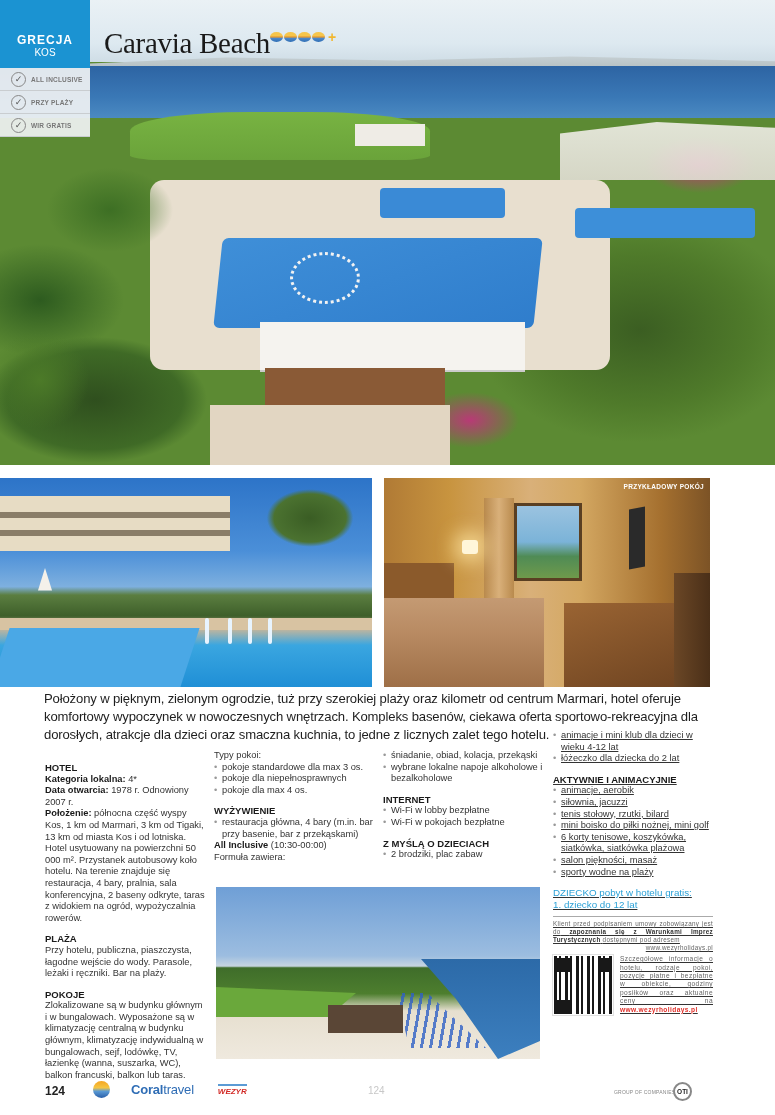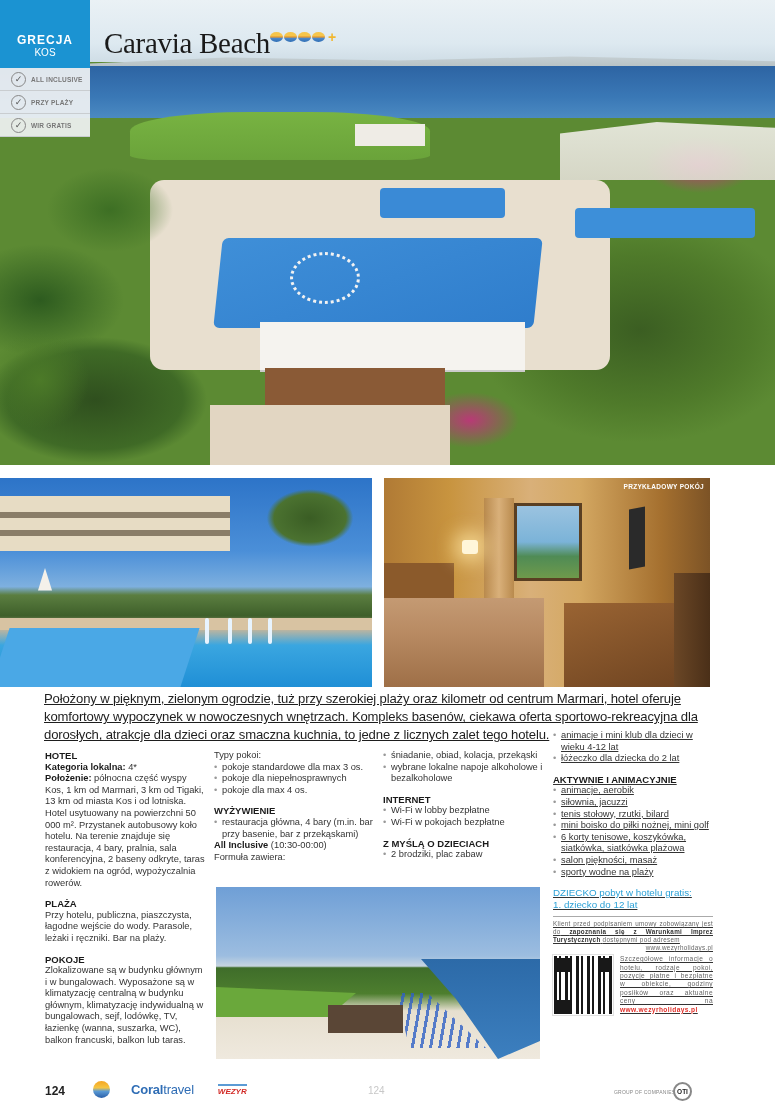--- a/index.html
+++ b/index.html
@@ -84,30 +84,30 @@
     .photo-room .curtain { position: absolute; left: 100px; top: 20px; width: 30px; height: 110px; background: linear-gradient(90deg, #b98a4d, #d9b07a, #b98a4d); }
     .photo-room .bed { position: absolute; left: 0; top: 120px; width: 160px; height: 89px; background: linear-gradient(180deg, #c49a73 0%, #b88a62 40%, #9e6f47 100%); }
     .photo-room .headboard { position: absolute; left: 0; top: 85px; width: 70px; height: 40px; background: #8b5a2b; }
     .photo-room .lamp { position: absolute; left: 78px; top: 62px; width: 16px; height: 14px; background: #fff6d9; box-shadow: 0 0 18px 8px rgba(255,230,160,.7); border-radius: 3px; }
     .photo-room .desk { position: absolute; left: 180px; top: 125px; width: 140px; height: 84px; background: linear-gradient(160deg, #9a6433, #6c4220); }
     .photo-room .tv { position: absolute; left: 245px; top: 30px; width: 16px; height: 60px; background: #2a2a2a; transform: skewY(-10deg); }
     .photo-room .cabinet { position: absolute; left: 290px; top: 95px; width: 36px; height: 114px; background: linear-gradient(90deg, #6b4726, #4a2f18); }
     .room-caption { position: absolute; right: 6px; top: 5px; font-size: 6.5px; font-weight: bold; color: #fff; letter-spacing: .3px; }
 
     
-    .intro { position: absolute; left: 44px; top: 690px; width: 680px; font-size: 13.1px; line-height: 18.2px; color: #1e1e1e; letter-spacing: -.15px; text-decoration: underline; }
+    .intro { position: absolute; left: 44px; top: 690px; width: 680px; font-size: 13.1px; line-height: 18.2px; color: #1e1e1e; letter-spacing: -.15px; }
 
     
     .col { position: absolute; font-size: 9.3px; line-height: 11.6px; color: #333; }
     .col1 { left: 45px; top: 750px; width: 162px; }
     .col2 { left: 214px; top: 750px; width: 160px; }
     .col3 { left: 383px; top: 750px; width: 160px; }
     .col4 { left: 553px; top: 730px; width: 160px; text-decoration: underline; }
     .sec-head { font-weight: bold; color: #1a1a1a; font-size: 9.5px; margin-top: 9px; }
-    .sec-head:first-child { margin-top: 0; }
+    .sec-head:first-child { margin-top: 12px; }
     .kv b { font-weight: bold; color: #1a1a1a; }
     .bullet { padding-left: 8px; position: relative; }
     .bullet::before { content: "•"; position: absolute; left: 0; color: #999; }
     .p { }
 
     .promo { color: #2aa0d6; font-size: 9.8px; line-height: 12px; margin-top: 9px; }
     .promo-sep { border-top: 1px solid #aaa; margin: 5px 0 3px 0; }
     .terms { font-size: 6.3px; line-height: 8px; color: #666; text-align: justify; letter-spacing: .3px; }
     .terms b { color: #333; }
     .terms .url-r { text-align: right; }
@@ -215,20 +215,21 @@
   <div class="desk"></div>
   <div class="cabinet"></div>
   <div class="room-caption">PRZYKŁADOWY POKÓJ</div>
 </div>
 
 <p class="intro">Położony w pięknym, zielonym ogrodzie, tuż przy szerokiej plaży oraz kilometr od centrum Marmari, hotel oferuje komfortowy wypoczynek w nowoczesnych wnętrzach. Kompleks basenów, ciekawa oferta sportowo-rekreacyjna dla dorosłych, atrakcje dla dzieci oraz smaczna kuchnia, to jedne z licznych zalet tego hotelu.</p>
 
 <div class="col col1">
   <div class="sec-head">HOTEL</div>
   <div class="kv"><b>Kategoria lokalna:</b> <span>4*</span></div>
+  <div class="kv"><b>Data otwarcia:</b> <span>1978 r. Odnowiony 2007 r.</span></div>
   <div class="kv"><b>Położenie:</b> <span>północna część wyspy Kos, 1 km od Marmari, 3 km od Tigaki, 13 km od miasta Kos i od lotniska. Hotel usytuowany na powierzchni 50 000 m². Przystanek autobusowy koło hotelu. Na terenie znajduje się restauracja, 4 bary, pralnia, sala konferencyjna, 2 baseny odkryte, taras z widokiem na ogród, wypożyczalnia rowerów.</span></div>
 
   <div class="sec-head">PLAŻA</div>
   <div class="p">Przy hotelu, publiczna, piaszczysta, łagodne wejście do wody. Parasole, leżaki i ręczniki. Bar na plaży.</div>
 
   <div class="sec-head">POKOJE</div>
   <div class="p">Zlokalizowane są w budynku głównym i w bungalowach. Wyposażone są w klimatyzację centralną w budynku głównym, klimatyzację indywidualną w bungalowach, sejf, lodówkę, TV, łazienkę (wanna, suszarka, WC), balkon francuski, balkon lub taras.</div>
 </div>
 
 <div class="col col2">

